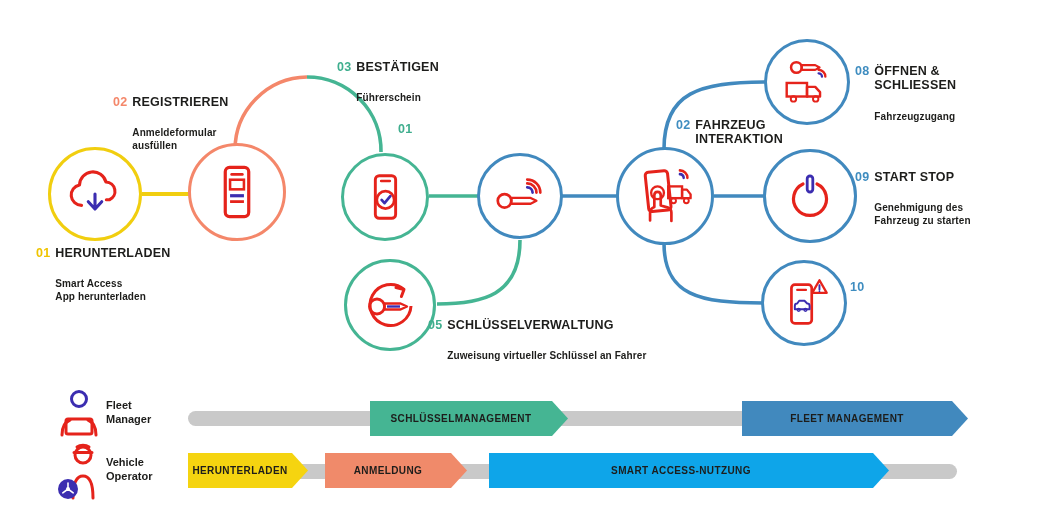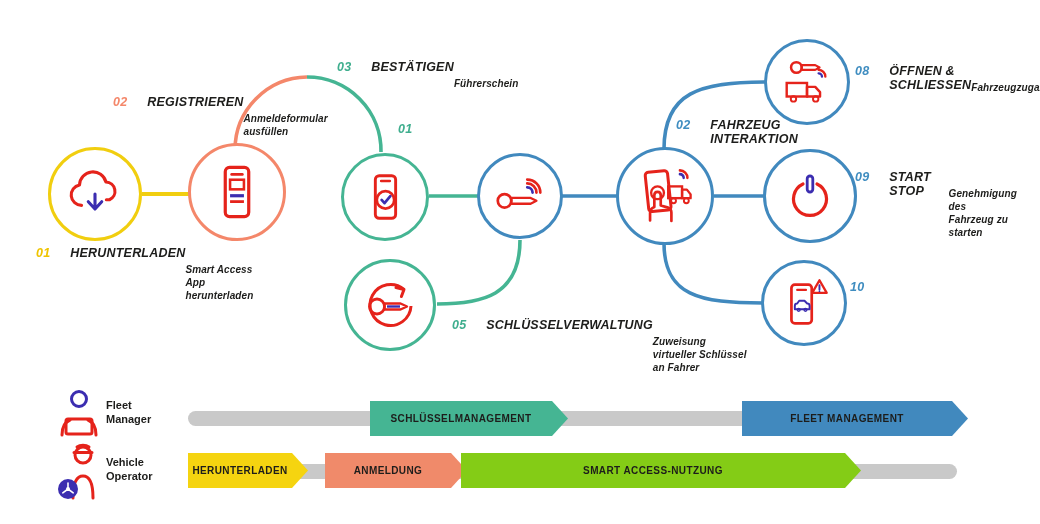--- a/index.html
+++ b/index.html
@@ -1,23 +1,23 @@
 <!DOCTYPE html>
 <html><head>
 <meta charset="utf-8">
 <style>
   html,body{margin:0;padding:0;background:#ffffff;font-family:"Liberation Sans",sans-serif;}
   .canvas{position:relative;width:1040px;height:524px;background:#ffffff;overflow:hidden;}
   .connectors{position:absolute;left:0;top:0;z-index:1;}
   .circle{position:absolute;border-radius:50%;background:#fff;border:3px solid #ccc;
           box-sizing:border-box;display:flex;align-items:center;justify-content:center;z-index:2;}
-  .step{position:absolute;display:flex;gap:20px;z-index:3;font-style:italic;}
+  .step{position:absolute;display:flex;gap:5px;z-index:3;}
   .num{font-weight:bold;font-size:12.5px;line-height:1.15;letter-spacing:.2px;}
   .n-yellow{color:#EFC400;} .n-salmon{color:#F4876A;} .n-teal{color:#3FAE8E;} .n-blue{color:#3F8DC0;}
-  .stext{display:flex;}
+  .stext{display:flex;flex-direction:column;}
   .stitle{font-weight:bold;font-size:12.5px;line-height:1.15;letter-spacing:.2px;color:#1D1D1B;white-space:pre-line;}
   .ssub{font-weight:bold;font-size:10px;line-height:1.3;color:#1D1D1B;margin-top:17px;white-space:pre-line;letter-spacing:.1px;}
   .bar{position:absolute;height:15px;background:#C9C9C9;border-radius:8px;z-index:1;}
   .arrow{position:absolute;height:35px;display:flex;align-items:center;justify-content:center;
          font-weight:bold;font-size:10px;letter-spacing:.4px;color:#1D1D1B;z-index:2;
          clip-path:polygon(0 0,calc(100% - 16px) 0,100% 50%,calc(100% - 16px) 100%,0 100%);
          padding-right:16px;box-sizing:border-box;}
   .lane-label{position:absolute;font-weight:bold;font-size:11px;line-height:1.3;color:#1D1D1B;white-space:pre-line;z-index:2;}
   .lane-icon{position:absolute;z-index:2;}
   svg{display:block;}
@@ -155,21 +155,21 @@
     <span class="stext">
         <span class="stitle">BESTÄTIGEN</span>
     <span class="ssub">Führerschein</span>
       </span>
   </div>
 
   <div class="step" style="left:398px;top:122px;width:130px">
     <span class="num n-teal">01</span>
   </div>
 
-  <div class="step" style="left:452px;top:318px;width:300px">
+  <div class="step" style="left:428px;top:318px;width:300px">
     <span class="num n-teal">05</span>
     <span class="stext">
         <span class="stitle">SCHLÜSSELVERWALTUNG</span>
     <span class="ssub">Zuweisung virtueller Schlüssel an Fahrer</span>
       </span>
   </div>
 
 
   <div class="step" style="left:676px;top:118px;width:140px">
     <span class="num n-blue">02</span>
@@ -226,17 +226,17 @@
     <span>SCHLÜSSELMANAGEMENT</span>
   </div>
 
   <div class="bar" style="left:260px;top:464px;width:697px"></div>
   <div class="arrow" style="left:188px;top:453px;width:120px;background:#F5D410">
     <span>HERUNTERLADEN</span>
   </div>
   <div class="arrow" style="left:325px;top:453px;width:142px;background:#F08A6A">
     <span>ANMELDUNG</span>
   </div>
-  <div class="arrow" style="left:461px;top:453px;width:400px;background:#84cc16">
+  <div class="arrow" style="left:489px;top:453px;width:400px;background:#0ea5e9">
     <span>SMART ACCESS-NUTZUNG</span>
   </div>
 
 </div>
 
 </body></html>

